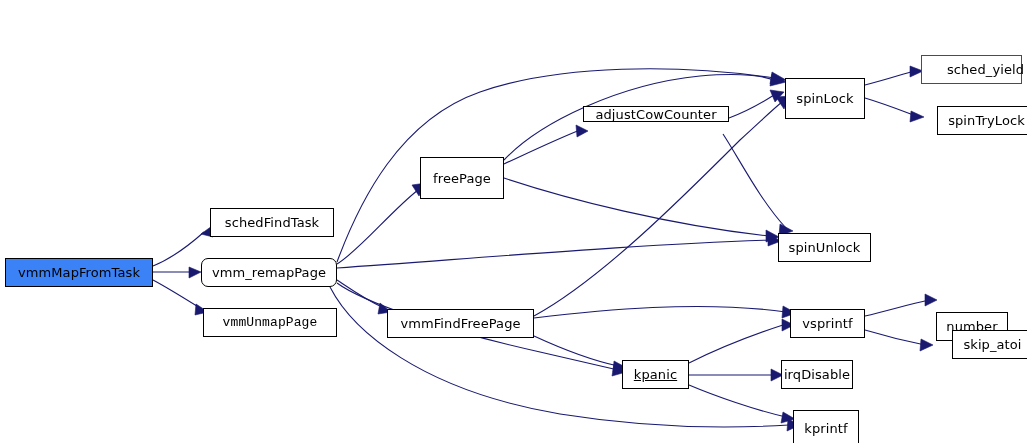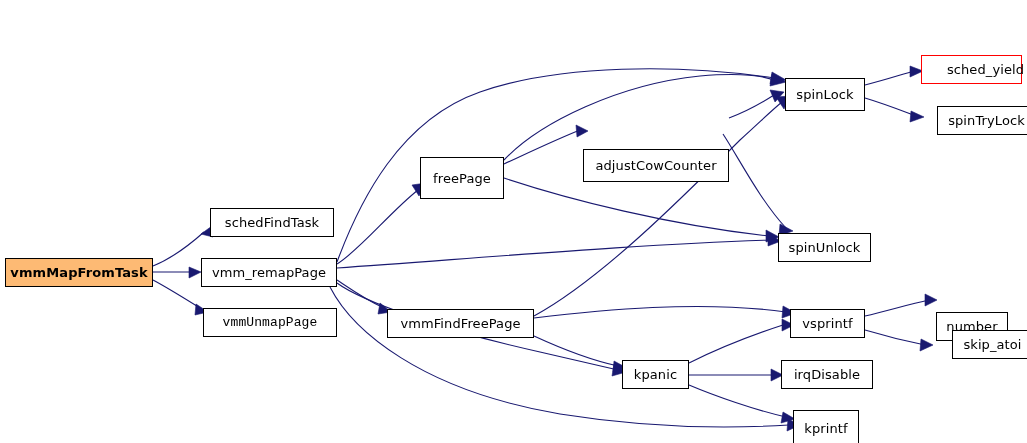--- a/index.html
+++ b/index.html
@@ -31,22 +31,21 @@
     font-size: 13px;
     line-height: 1;
     display: flex;
     align-items: center;
     justify-content: center;
     white-space: nowrap;
     letter-spacing: 0.1px;
     z-index: 5;
   }
   .node.highlight {
-    background: #fdba74;
-    font-weight: bold;
+    background: #3b82f6;
   }
   .node.redborder {
     border-color: #ff0000;
     padding-left: 28px;
   }
   .edge-path {
     fill: none;
     stroke: #191970;
     stroke-width: 1.1;
   }
@@ -158,48 +157,48 @@
         <polygon class="edge-head" points="921,339 933,345 920,351"></polygon>
       </g>
     </svg>
   <div id="node-layer">
       <div class="node highlight" style="left: 5px; top: 258px; width: 148px; height: 29px;">
         <span>vmmMapFromTask</span>
       </div>
       <div class="node" style="left: 210px; top: 208px; width: 124px; height: 29px;">
         <span>schedFindTask</span>
       </div>
-      <div class="node" style="left: 201px; top: 258px; width: 136px; height: 29px;">
+      <div class="node" style="left: 201px; top: 258px; width: 136px; height: 29px; border-radius: 7px;">
         <span>vmm_remapPage</span>
       </div>
       <div class="node" style="left: 203px; top: 308px; width: 134px; height: 29px; font-family: Liberation Mono, monospace;">
         <span>vmmUnmapPage</span>
       </div>
       <div class="node" style="left: 420px; top: 157px; width: 84px; height: 42px;">
         <span>freePage</span>
       </div>
       <div class="node" style="left: 387px; top: 309px; width: 147px; height: 29px; text-align: center;">
         <span>vmmFindFreePage</span>
       </div>
-      <div class="node" style="left: 583px; top: 106px; width: 146px; height: 33px; margin-top: 43px;">
+      <div class="node" style="left: 583px; top: 106px; width: 146px; height: 16px;">
         <span>adjustCowCounter</span>
       </div>
-      <div class="node" style="left: 622px; top: 360px; width: 67px; height: 29px;">
+      <div class="node" style="left: 622px; top: 360px; width: 67px; height: 29px; text-decoration: underline;">
         <span>kpanic</span>
       </div>
-      <div class="node" style="left: 785px; top: 78px; width: 80px; height: 33px;">
+      <div class="node" style="left: 785px; top: 78px; width: 80px; height: 41px;">
         <span>spinLock</span>
       </div>
       <div class="node" style="left: 778px; top: 233px; width: 93px; height: 29px;">
         <span>spinUnlock</span>
       </div>
       <div class="node" style="left: 790px; top: 309px; width: 75px; height: 29px; align-items: center;">
         <span>vsprintf</span>
       </div>
-      <div class="node" style="left: 781px; top: 360px; width: 92px; height: 29px;">
+      <div class="node" style="left: 781px; top: 360px; width: 72px; height: 29px;">
         <span>irqDisable</span>
       </div>
       <div class="node" style="left: 793px; top: 410px; width: 66px; height: 37px;">
         <span>kprintf</span>
       </div>
       <div class="node redborder" style="left: 921px; top: 55px; width: 101px; height: 29px;">
         <span>sched_yield</span>
       </div>
       <div class="node" style="left: 923px; top: 106px; width: 99px; height: 29px; margin-left: 14px;">
         <span>spinTryLock</span>

